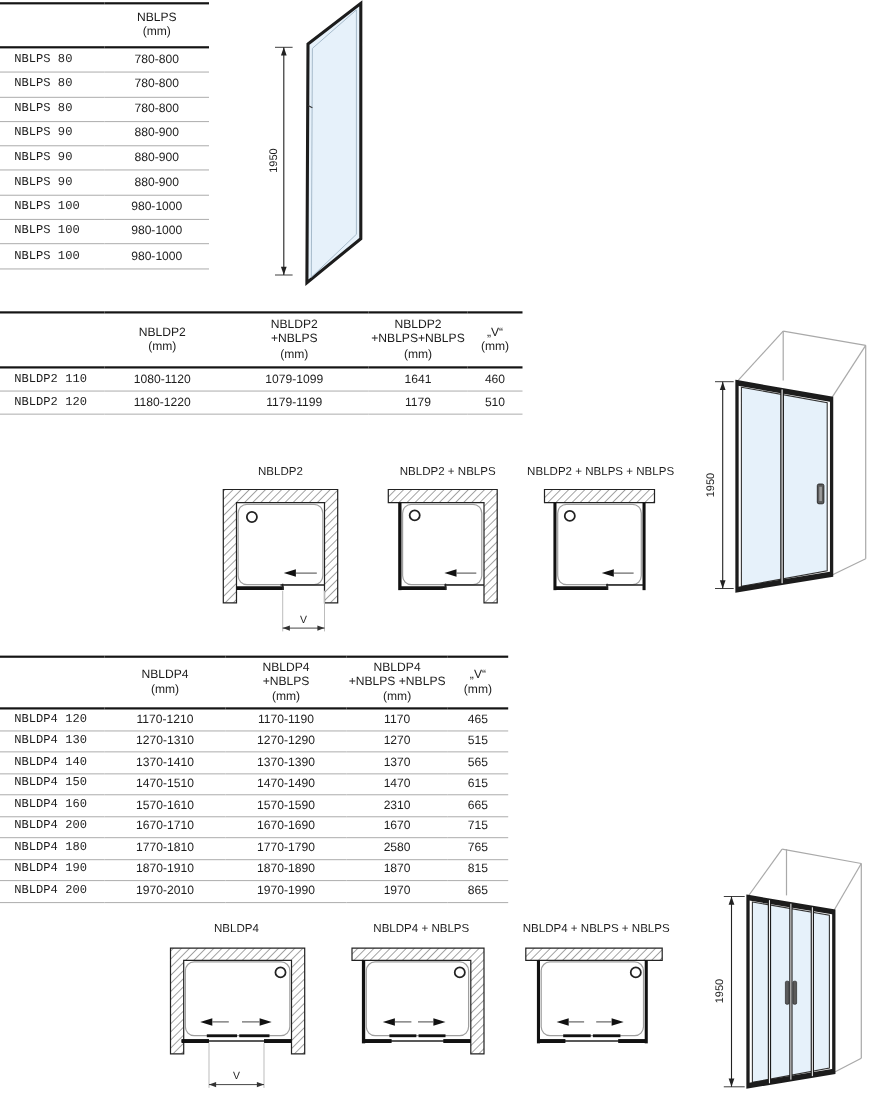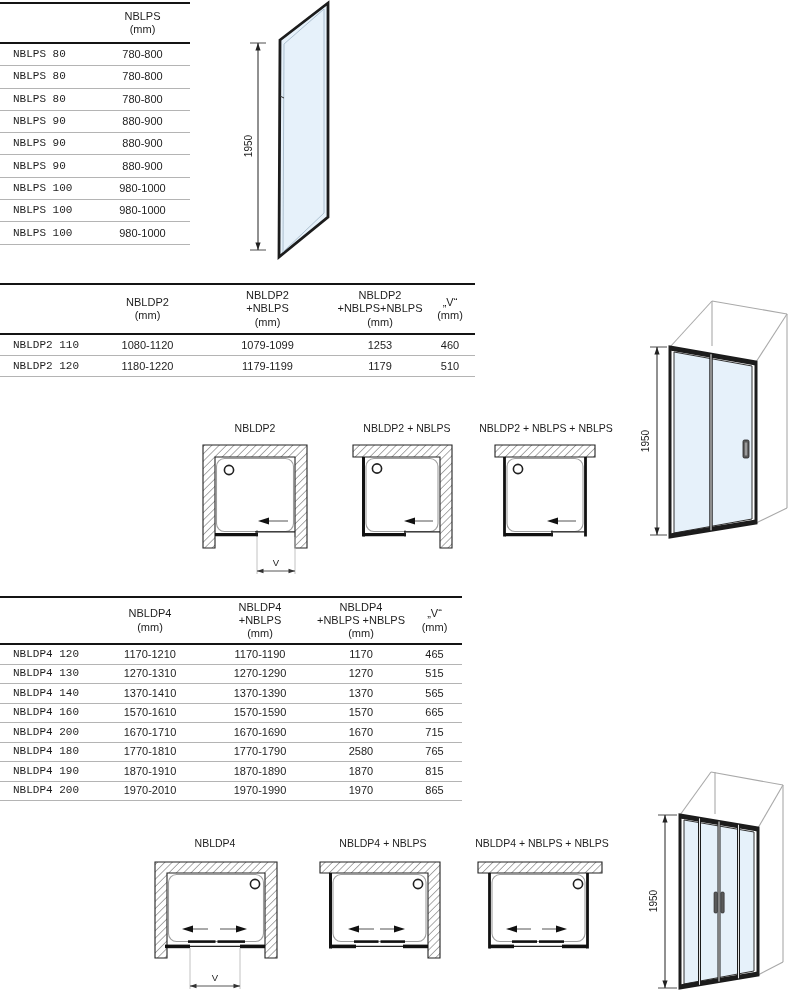--- a/index.html
+++ b/index.html
@@ -128,21 +128,21 @@
 (mm)</th>
         <th>„V“
 (mm)</th>
       </tr>
     </thead>
     <tbody>
         <tr>
           <td>NBLDP2 110</td>
           <td>1080-1120</td>
           <td>1079-1099</td>
-          <td>1253</td>
+          <td>1641</td>
           <td>460</td>
         </tr>
         <tr>
           <td>NBLDP2 120</td>
           <td>1180-1220</td>
           <td>1179-1199</td>
           <td>1179</td>
           <td>510</td>
         </tr>
       </tbody>
@@ -275,24 +275,31 @@
           <td>515</td>
         </tr>
         <tr>
           <td>NBLDP4 140</td>
           <td>1370-1410</td>
           <td>1370-1390</td>
           <td>1370</td>
           <td>565</td>
         </tr>
         <tr>
+          <td>NBLDP4 150</td>
+          <td>1470-1510</td>
+          <td>1470-1490</td>
+          <td>1470</td>
+          <td>615</td>
+        </tr>
+        <tr>
           <td>NBLDP4 160</td>
           <td>1570-1610</td>
           <td>1570-1590</td>
-          <td>1570</td>
+          <td>2310</td>
           <td>665</td>
         </tr>
         <tr>
           <td>NBLDP4 200</td>
           <td>1670-1710</td>
           <td>1670-1690</td>
           <td>1670</td>
           <td>715</td>
         </tr>
         <tr>

